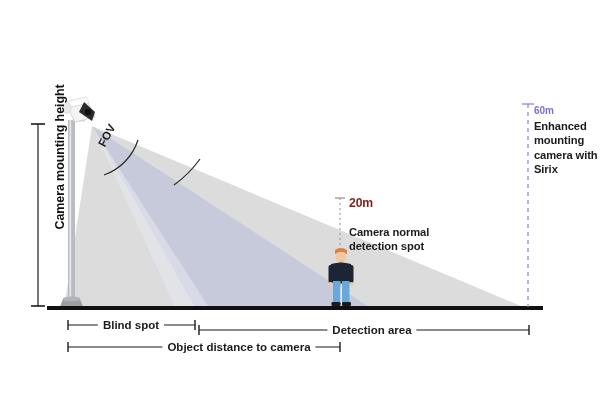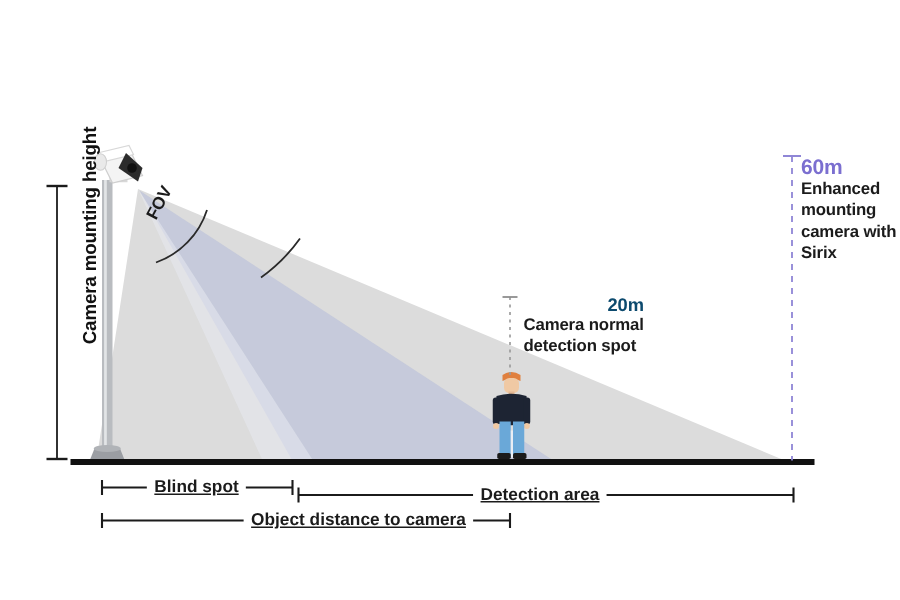--- a/index.html
+++ b/index.html
@@ -57,52 +57,50 @@
     top: 196px;
     font-size: 11.2px;
     line-height: 14.2px;
     font-weight: bold;
     color: #1b1b1b;
   }
   #normal-range-block .val {
     display: block;
     font-size: 12.2px;
     font-weight: bold;
-    color: #0c4a6e;
-    margin-bottom: 0;
-    text-align: right;
+    color: #7f1d1d;
+    margin-bottom: 15px;
   }
   #enhanced-range-block {
     left: 534px;
     top: 104px;
     font-size: 11.2px;
     line-height: 14.2px;
     font-weight: bold;
     color: #1b1b1b;
     max-width: 66px;
     white-space: normal;
   }
   #enhanced-range-block .val {
     display: block;
-    font-size: 14px;
+    font-size: 10px;
     font-weight: bold;
     margin-bottom: 1px;
   }
   .dim-label {
     position: absolute;
     font-size: 11.5px;
     font-weight: bold;
     color: #1b1b1b;
     background: #ffffff;
     padding: 0 5px;
     transform: translate(-50%, -50%);
-    text-decoration: underline;
   }
   #blind-spot-label { left: 131px; top: 325px; }
-  #detection-area-label { left: 360px; top: 330px; }
+  #detection-area-label { left: 372px; top: 330px; }
   #object-distance-label { left: 239px; top: 347px; }
 </style>
 </head>
 <body>
 
 <div id="diagram-root">
 
   <svg id="scene-svg" viewBox="0 0 600 400">
 
     <polygon points="92,126 528,309 64,309" fill="#dcdcdc"></polygon>

